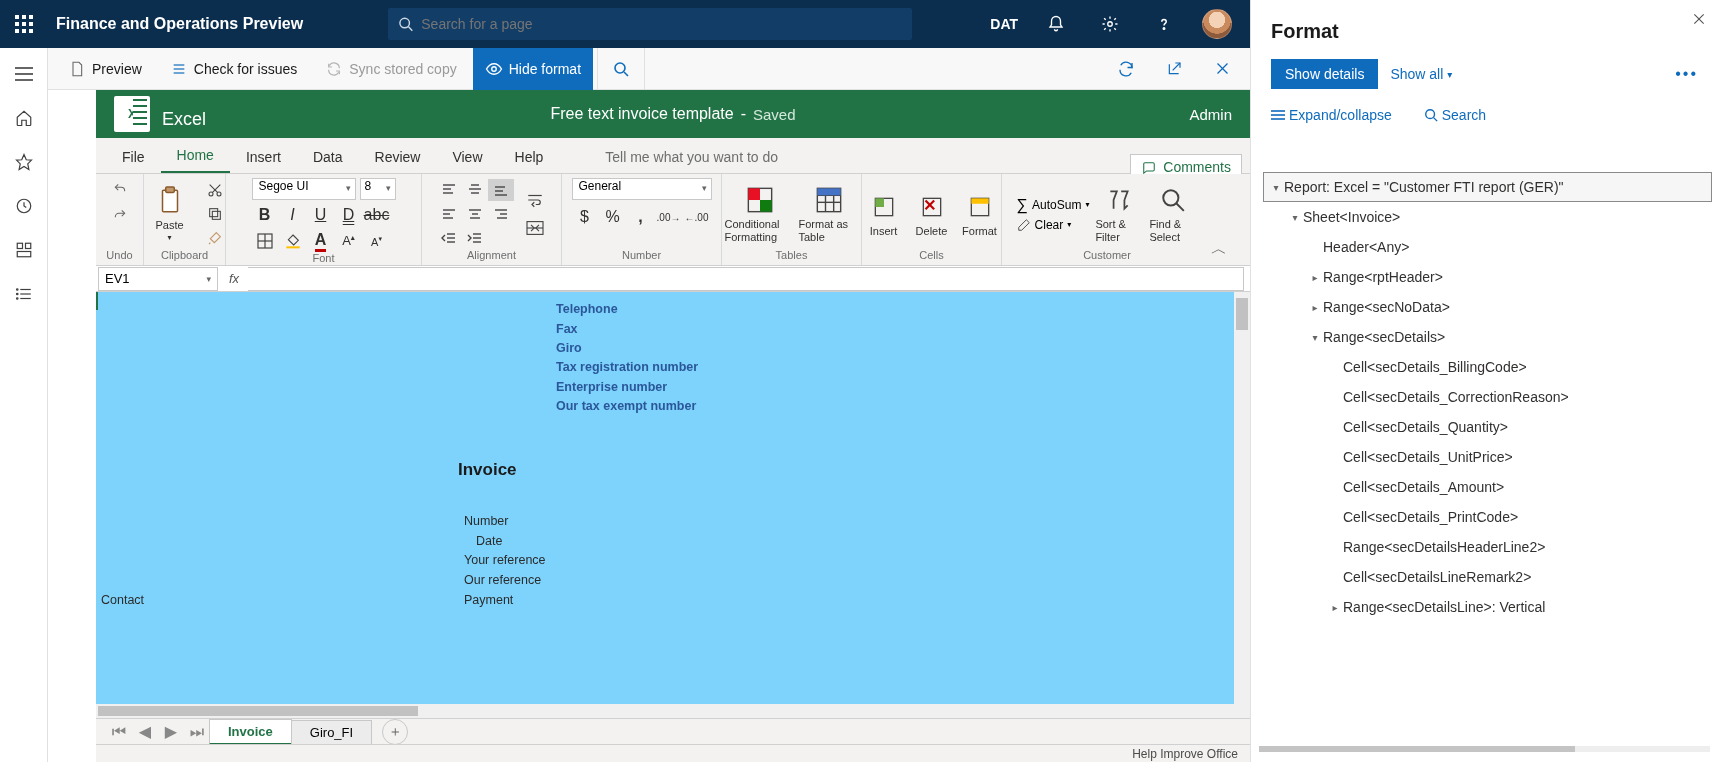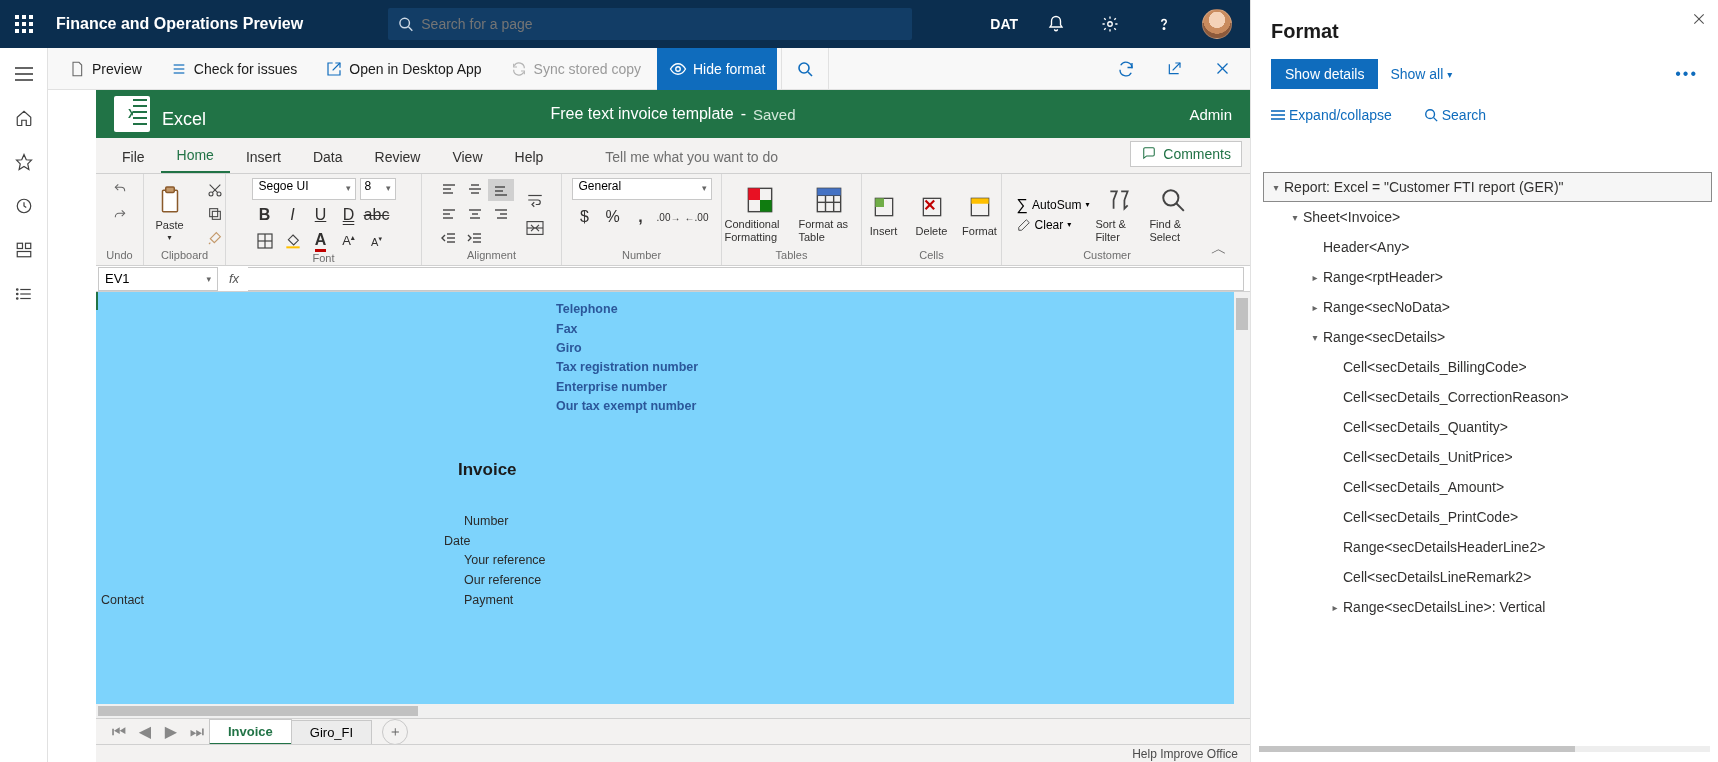--- a/index.html
+++ b/index.html
@@ -40,21 +40,21 @@
 .excel-logo::before{content:""; position:absolute; right:3px; top:3px; bottom:3px; width:14px; background:repeating-linear-gradient(#217346 0 2px, #fff 2px 6px);}
 .excel-app { font-size:18px; font-weight:400;margin-top:11px; }
 .excel-docname { position:absolute; left:50%; transform:translateX(-50%); display:flex; align-items:center; gap:7px; font-size:16px; }
 .excel-saved { color:#d4e9dc; font-size:15px; }
 .excel-user { margin-left:auto; font-size:15px; }
 
 .ribbon-tabs { height:36px; background:#f3f2f1; display:flex; align-items:flex-end; border-bottom:1px solid #d0d0d0; padding-left:10px; position:relative;}
 .rtab { padding:8px 16px; font-size:14px; color:#323130; cursor:pointer; }
 .rtab.active { color:#217346; border-bottom:2px solid #217346; font-weight:400; }
 .tellme { padding:8px 16px; color:#6e6e6e; font-size:14px; margin-left:30px;}
-.comments-btn { position:absolute; right:8px; top:3px; border:1px solid #c8c8c8; background:#fff; padding:4px 10px; font-size:14px; display:flex; align-items:flex-start; gap:6px; color:#217346; cursor:pointer;}
+.comments-btn { position:absolute; right:8px; top:16px; border:1px solid #c8c8c8; background:#fff; padding:4px 10px; font-size:14px; display:flex; align-items:flex-end; gap:6px; color:#217346; cursor:pointer;}
 
 .ribbon { height:92px; background:#f3f2f1; border-bottom:1px solid #d0d0d0; display:flex; position:relative;}
 .rgroup { border-right:1px solid #d9d9d9; padding:4px 8px 2px 8px; display:flex; flex-direction:column; justify-content:space-between; align-items:center;}
 .rgroup-label { font-size:11px; color:#6e6e6e; text-align:center; padding-bottom:2px;}
 .rgroup-body { display:flex; align-items:center; gap:4px; flex:1;}
 .big-btn { display:flex; flex-direction:column; align-items:center; justify-content:center; width:56px; font-size:11px; color:#323130; gap:2px; cursor:pointer;}
 .big-btn .ic { width:32px; height:32px; display:flex; align-items:center; justify-content:center;}
 .mini-btn { width:26px; height:22px; display:flex; align-items:center; justify-content:center; color:#323130; cursor:pointer;}
 .font-select { border:1px solid #c8c8c8; background:#fff; height:22px; padding:0 18px 0 6px; font-size:12px; min-width:104px; position:relative;}
 .font-size-select { border:1px solid #c8c8c8; background:#fff; height:22px; width:36px; padding:0 4px; font-size:12px;}
@@ -206,30 +206,20 @@
     </div>
   <div class="ab-item">
       <span class="ab-icon">
         <svg width="16" height="16" viewBox="0 0 24 24" fill="none" stroke="#0f6cbd" stroke-width="1.8">
           <line x1="4" y1="6" x2="20" y2="6"></line>
           <line x1="4" y1="12" x2="20" y2="12"></line>
           <line x1="4" y1="18" x2="20" y2="18"></line>
         </svg>
       </span>
       <span>Check for issues</span>
-    </div>
-  <div class="ab-item">
-      <span class="ab-icon">
-        <svg width="16" height="16" viewBox="0 0 24 24" fill="none" stroke="#0f6cbd" stroke-width="1.8">
-          <path d="M14 3h7v7"></path>
-          <path d="M10 14L21 3"></path>
-          <path d="M21 14v7H3V3h7"></path>
-        </svg>
-      </span>
-      <span>Open in Desktop App</span>
     </div>
   <div class="ab-item disabled">
       <span class="ab-icon">
         <svg width="16" height="16" viewBox="0 0 24 24" fill="none" stroke="#b5b5b5" stroke-width="1.8">
           <path d="M20 11A8 8 0 005 7"></path>
           <path d="M4 13a8 8 0 0015 4"></path>
           <path d="M4 4v5h5"></path>
           <path d="M20 20v-5h-5"></path>
         </svg>
       </span>
@@ -641,21 +631,21 @@
   <div class="sheet-area">
     <div class="green-marker"></div>
     <span class="blue-label" style="left:460px; top:10px;">Telephone</span>
     <span class="blue-label" style="left:460px; top:30px;">Fax</span>
     <span class="blue-label" style="left:460px; top:49px;">Giro</span>
     <span class="blue-label" style="left:460px; top:68px;">Tax registration number</span>
     <span class="blue-label" style="left:460px; top:88px;">Enterprise number</span>
     <span class="blue-label" style="left:460px; top:107px;">Our tax exempt number</span>
     <span class="black-title" style="left:362px; top:168px;">Invoice</span>
     <span class="plain" style="left:368px; top:222px;">Number</span>
-    <span class="plain" style="left:348px; top:242px;">Date</span>
+    <span class="plain" style="left:380px; top:242px;">Date</span>
     <span class="plain" style="left:368px; top:261px;">Your reference</span>
     <span class="plain" style="left:368px; top:281px;">Our reference</span>
     <span class="plain" style="left:368px; top:301px;">Payment</span>
     <span class="plain" style="left:5px; top:301px;">Contact</span>
     <div class="vscroll">
         <div class="thumb"></div>
       </div>
     <div class="hscroll">
         <div class="thumb"></div>
       </div>

